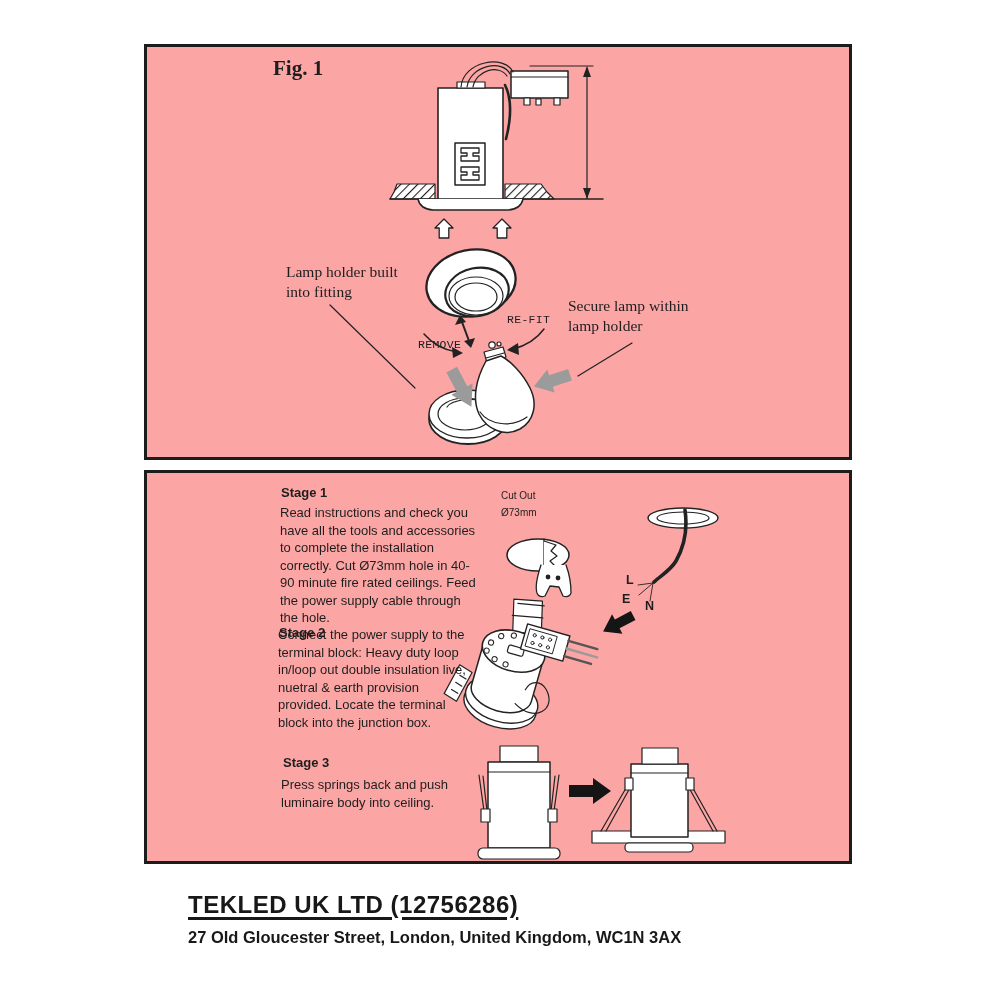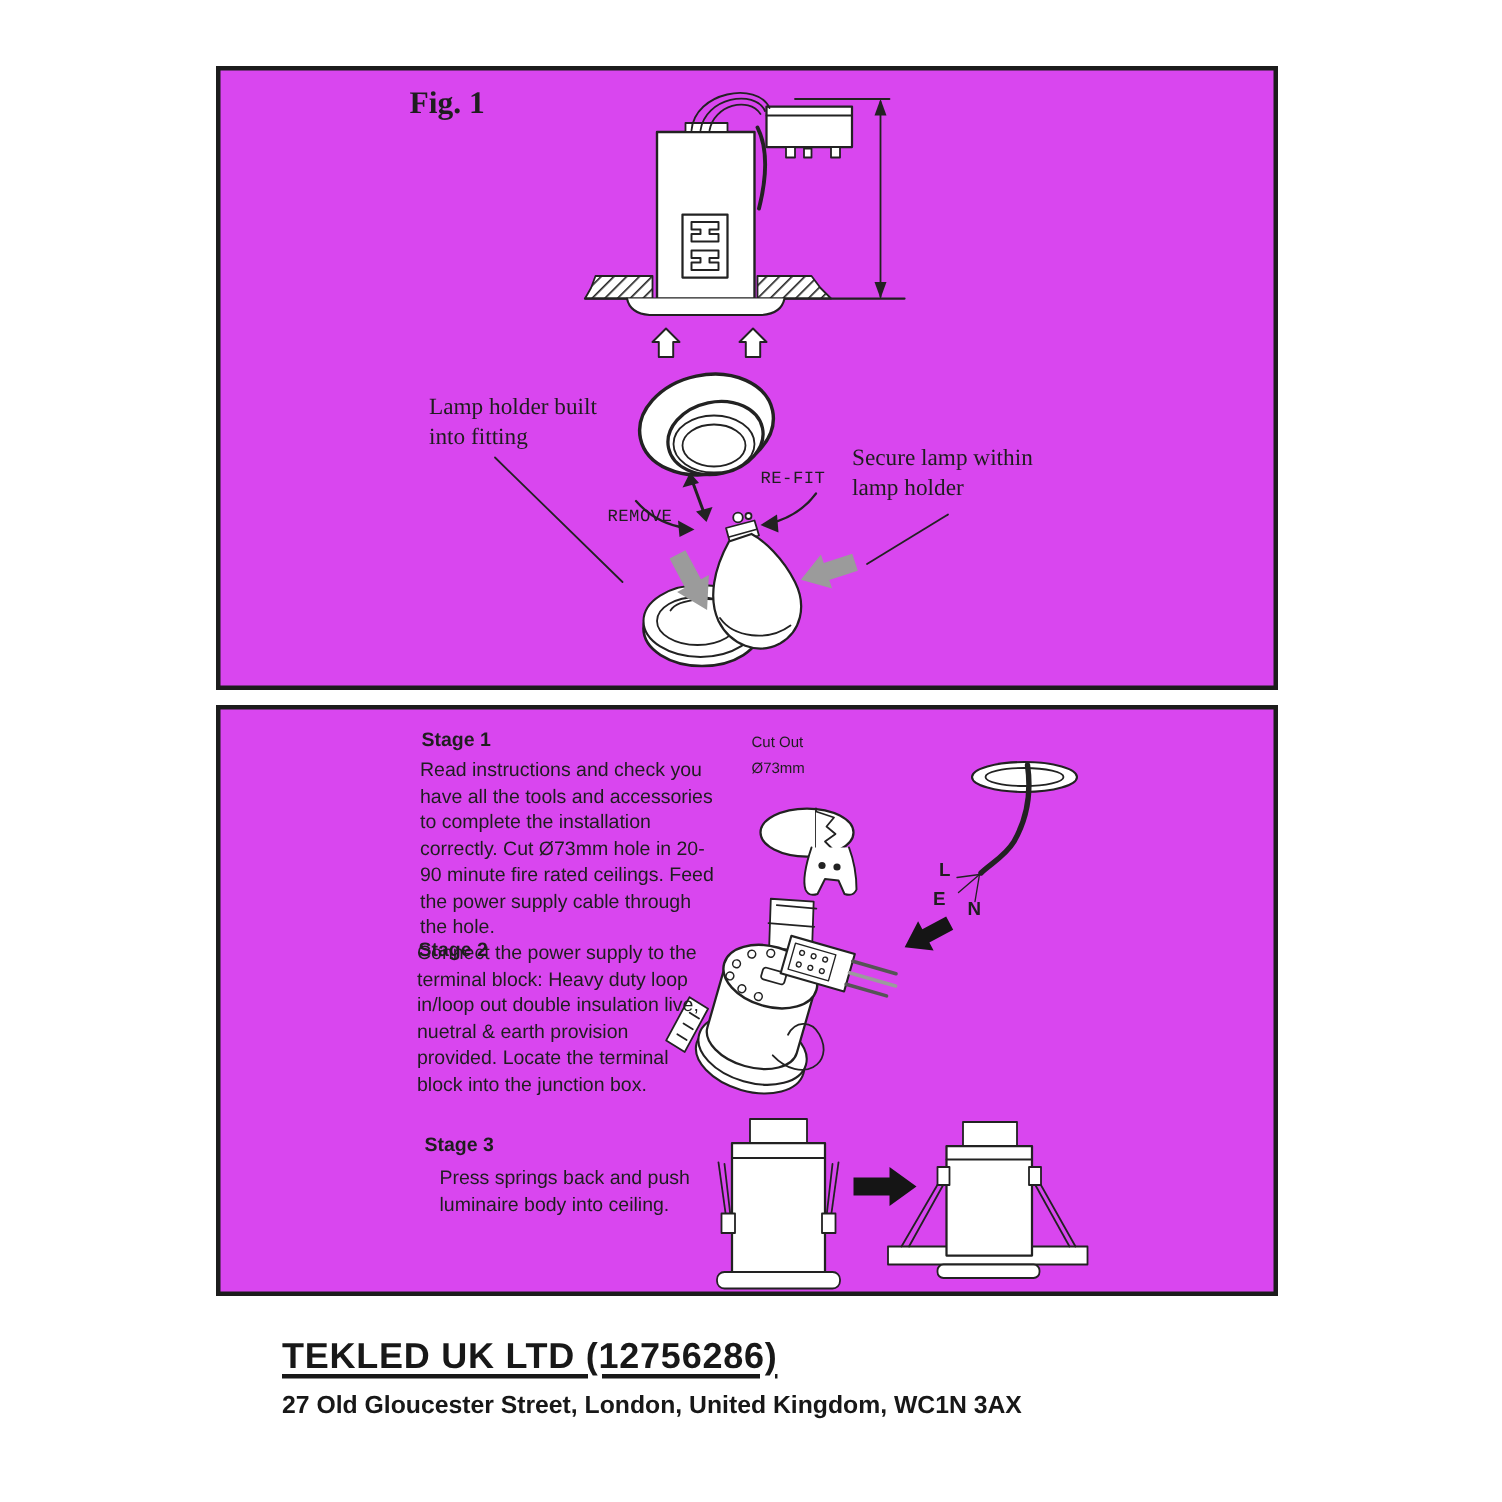--- a/index.html
+++ b/index.html
@@ -1,20 +1,20 @@
 <!DOCTYPE html>
 <html><head>
 <meta charset="utf-8">
 <style>
   html,body{margin:0;padding:0;}
   body{
     width:1001px;height:1001px;position:relative;background:#ffffff;
     font-family:"Liberation Sans", sans-serif;color:#1e1e1e;overflow:hidden;
   }
-  .box{position:absolute;border:3px solid #1c1c1c;background:#d946ef;box-sizing:border-box;}
+  .box{position:absolute;border:3px solid #1c1c1c;background:#fca5a5;box-sizing:border-box;}
   #fig1-box{left:144px;top:44px;width:708px;height:416px;}
   #stages-box{left:144px;top:470px;width:708px;height:394px;}
   .abs{position:absolute;}
   .diagram-svg{position:absolute;left:0;top:0;}
   .fig-title{font-family:"Liberation Serif", serif;font-weight:bold;font-size:21px;}
   .serif-label{font-family:"Liberation Serif", serif;font-size:15.5px;line-height:19.5px;white-space:pre-line;}
   .serif-small{font-family:Liberation Mono, monospace;font-size:11.5px;letter-spacing:.3px;}
   .stage-head{font-size:13px;font-weight:bold;}
   .stage-body{font-size:13px;line-height:17.5px;white-space:pre-line;}
   .cutout-label{font-size:10px;line-height:17px;white-space:pre-line;}
@@ -125,21 +125,21 @@
       </g>
     </g>
   </svg>
 
   <div class="abs fig-title" style="left:126px;top:9px;">Fig. 1</div>
   <div class="abs serif-label" style="left:421px;top:249px;">Secure lamp within
 lamp holder</div>
   <div class="abs serif-label" style="left:139px;top:215px;">Lamp holder built
 into fitting</div>
   <div class="abs serif-small" style="left:360px;top:266px;">RE-FIT</div>
-  <div class="abs serif-small" style="left:258px;top:291px;">REMOVE</div>
+  <div class="abs serif-small" style="left:271px;top:291px;">REMOVE</div>
 </div>
 
 <div class="box" id="stages-box">
   <svg class="diagram-svg" width="702" height="388" viewBox="0 0 702 388">
     <g stroke="#222" fill="none" stroke-width="1.2" stroke-linecap="round" stroke-linejoin="round">
 
       <g>
         <ellipse cx="391" cy="82" rx="31" ry="16" fill="#fff" stroke-width="1.5"></ellipse>
         <line x1="397" y1="66" x2="397" y2="98"></line>
         <path d="M397,68 L409,72 L404,78 L410,83 L403,88 L408,93 L397,96" fill="#fff"></path>
@@ -230,40 +230,40 @@
         <rect x="539" y="305" width="8" height="12" fill="#fff"></rect>
         <rect x="478" y="370" width="68" height="9" rx="4" fill="#fff"></rect>
       </g>
     </g>
   </svg>
 
   <div class="abs stage-head" style="left:134px;top:12px;">Stage 1</div>
   <div class="abs stage-body" style="left:133px;top:31px;">Read instructions and check you
 have all the tools and accessories
 to complete the installation
-correctly. Cut Ø73mm hole in 20-
+correctly. Cut Ø73mm hole in 40-
 90 minute fire rated ceilings. Feed
 the  power supply cable through
 the hole.</div>
   <div class="abs cutout-label" style="left:354px;top:14px;">Cut Out
 Ø73mm</div>
 
   <div class="abs stage-head" style="left:132px;top:152px;">Stage 2</div>
   <div class="abs stage-body" style="left:131px;top:153px;">Connect the power supply to the
 terminal block: Heavy duty loop
 in/loop out double insulation live,
 nuetral &amp; earth provision
 provided. Locate the terminal
 block into the junction box.</div>
 
   <div class="abs wire-label" style="left:479px;top:100px;">L</div>
   <div class="abs wire-label" style="left:475px;top:119px;">E</div>
   <div class="abs wire-label" style="left:498px;top:126px;">N</div>
 
   <div class="abs stage-head" style="left:136px;top:282px;">Stage 3</div>
-  <div class="abs stage-body" style="left:146px;top:303px;">Press springs back and push
+  <div class="abs stage-body" style="left:134px;top:303px;">Press springs back and push
 luminaire body into ceiling.</div>
 </div>
 
 <div class="footer">
   <div class="company">TEKLED UK LTD (12756286)</div>
   <div class="address">27 Old Gloucester Street, London, United Kingdom, WC1N 3AX</div>
 </div>
 
 </body></html>

